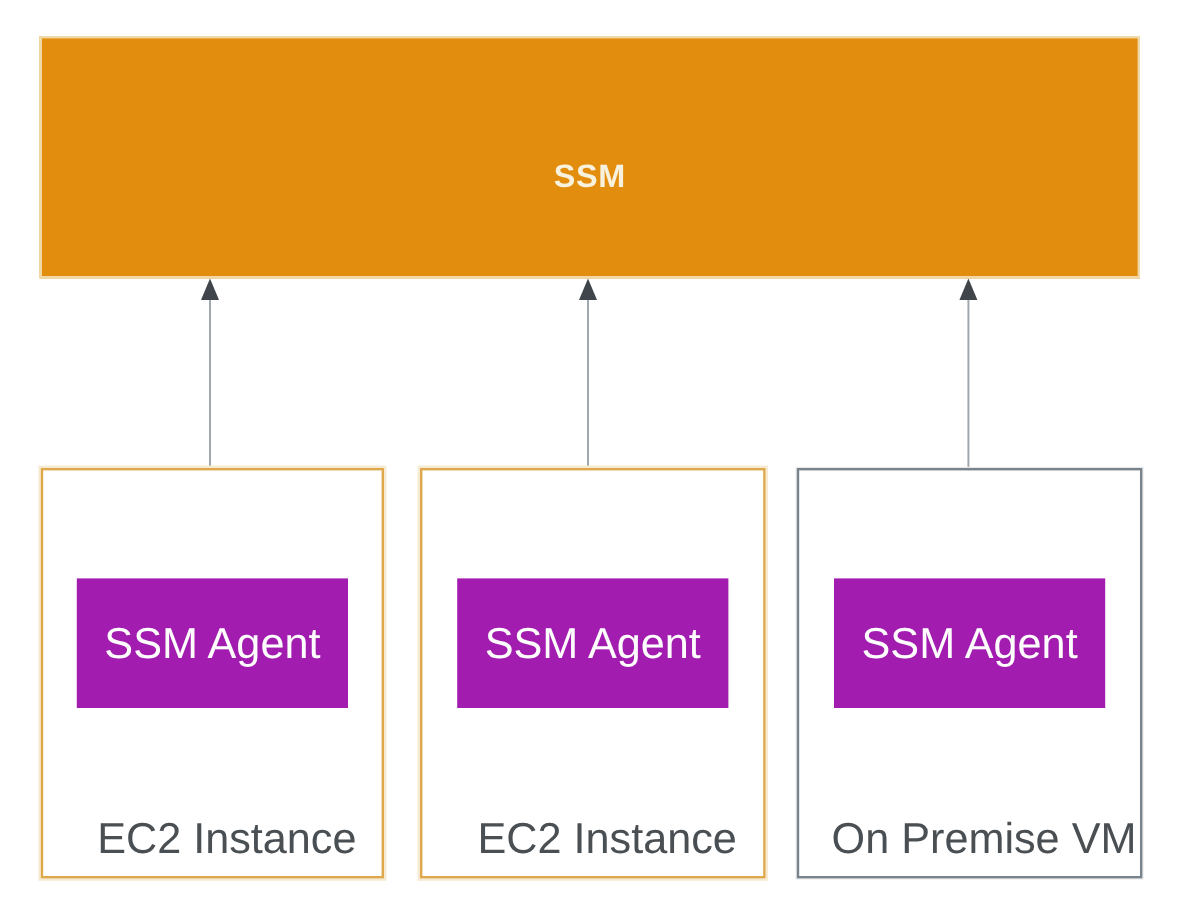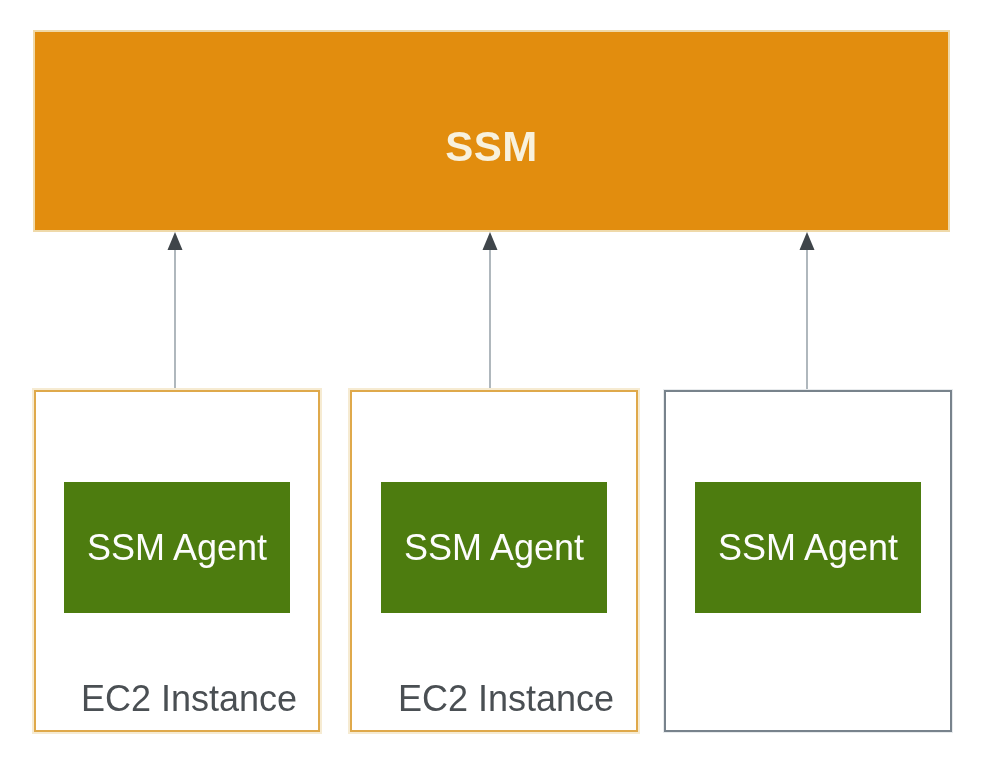--- a/index.html
+++ b/index.html
@@ -23,21 +23,21 @@
     left: 33px; top: 30px;
     width: 917px; height: 202px;
     background: #E28D0E;
     border: 2px solid #EFD9A9;
     display: flex;
     align-items: center;
     justify-content: center;
   }
   .ssm-label {
     color: #F8F1DD;
-    font-size: 42px;
+    font-size: 27px;
     font-weight: 600;
     letter-spacing: 0.5px;
     margin-top: 32px;
   }
   
   .card {
     position: absolute;
     top: 390px;
     height: 342px;
     background: #ffffff;
@@ -58,22 +58,22 @@
     white-space: nowrap;
     padding-left: 24px;
   }
   
   .agent-box {
     position: absolute;
     top: 90px;
     left: 50%;
     margin-left: -113px;
     width: 226px;
-    height: 131px;
-    background: #4d7c0f;
+    height: 108px;
+    background: #a21caf;
     display: flex;
     align-items: center;
     justify-content: center;
   }
   .agent-label {
     color: #FDFDFD;
     font-size: 36px;
     white-space: nowrap;
   }
   
@@ -127,15 +127,16 @@
     <div class="agent-box">
       <span class="agent-label">SSM Agent</span>
     </div>
     <div class="card-label">EC2 Instance</div>
   </div>
 
   <div class="card card--onprem card-3">
     <div class="agent-box">
       <span class="agent-label">SSM Agent</span>
     </div>
+    <div class="card-label">On Premise VM</div>
   </div>
 
 </div>
 
 </body></html>

